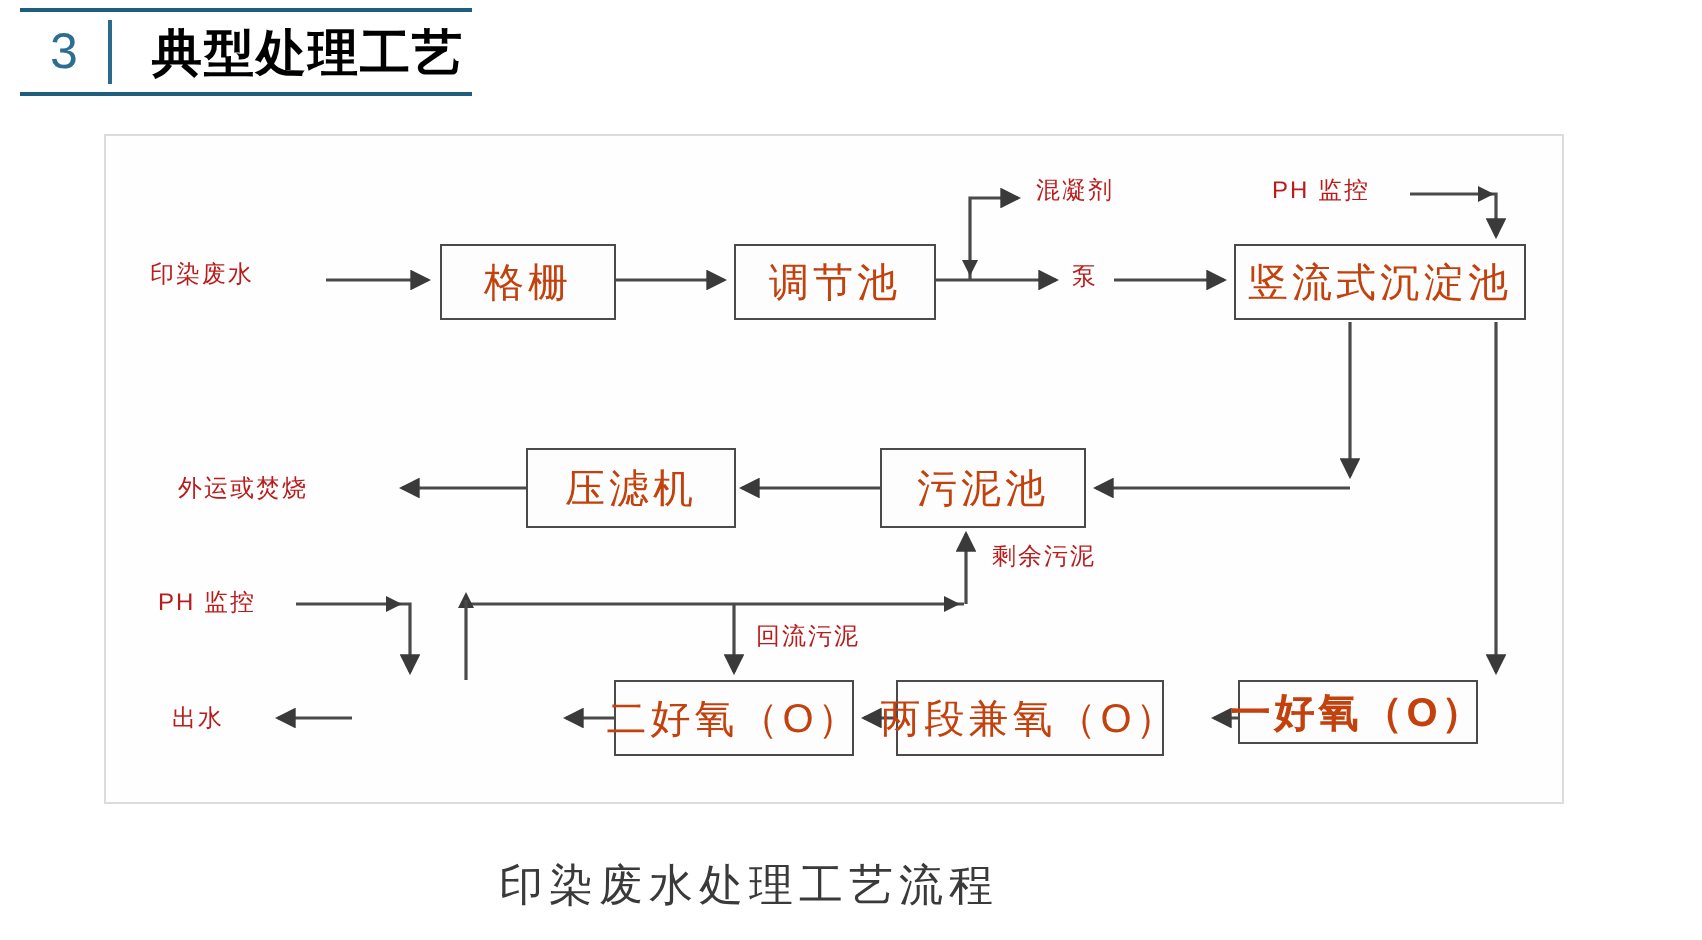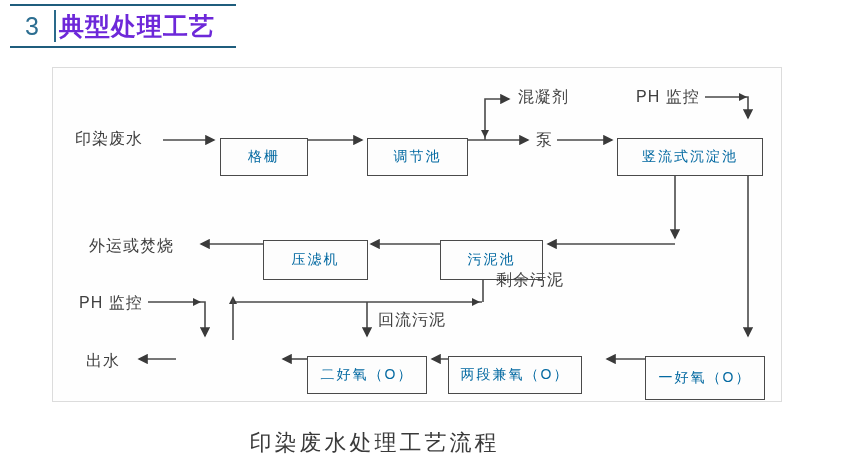--- a/index.html
+++ b/index.html
@@ -5,34 +5,34 @@
   html,body{margin:0;padding:0;background:#ffffff;}
   #page{position:relative;width:851px;height:470px;background:#ffffff;overflow:hidden;
         font-family:"Liberation Sans", sans-serif;}
 
   
   .header{position:absolute;left:10px;top:4px;width:226px;height:44px;
           border-top:2px solid #1f5d7d;border-bottom:2px solid #1f5d7d;
           display:flex;align-items:center;box-sizing:border-box;}
   .header-num{width:44px;text-align:center;font-size:25px;color:#2c6e91;line-height:1;}
   .header-divider{width:2px;height:32px;background:#2a6a8a;}
-  .header-title{padding-left:3px;font-size:25px;font-weight:bold;color:#6d28d9;
+  .header-title{padding-left:20px;font-size:25px;font-weight:bold;color:#000000;
                 letter-spacing:1px;white-space:nowrap;}
 
   
   .frame{position:absolute;left:52px;top:67px;width:730px;height:335px;
          border:1px solid #dcdcdc;background:#fefefe;box-sizing:border-box;}
 
   
   .node{position:absolute;box-sizing:border-box;border:1.6px solid #4a4a4a;background:#fdfdfd;
         display:flex;align-items:center;justify-content:center;
-        font-size:14px;color:#0369a1;letter-spacing:2px;white-space:nowrap;z-index:3;margin-top:16px;}
+        font-size:20px;color:#c2410c;letter-spacing:2px;white-space:nowrap;z-index:3;}
 
   
-  .lbl{position:absolute;font-size:16px;color:#404040;letter-spacing:1px;white-space:nowrap;z-index:3;}
+  .lbl{position:absolute;font-size:12px;color:#b91c1c;letter-spacing:1px;white-space:nowrap;z-index:3;}
 
   
   svg.lines{position:absolute;left:0;top:0;z-index:2;}
 
   
   .caption{position:absolute;left:0;top:428px;width:749px;text-align:center;
            font-size:22px;color:#3a3a3a;letter-spacing:3px;}
 </style>
 </head>
 <body>
@@ -87,21 +87,21 @@
     </g>
   </svg>
 
   <div class="node" style="left:220px;top:122px;width:88px;height:38px;">格栅</div>
   <div class="node" style="left:367px;top:122px;width:101px;height:38px;">调节池</div>
   <div class="node" style="left:617px;top:122px;width:146px;height:38px;">竖流式沉淀池</div>
   <div class="node" style="left:263px;top:224px;width:105px;height:40px;">压滤机</div>
   <div class="node" style="left:440px;top:224px;width:103px;height:40px;">污泥池</div>
   <div class="node" style="left:307px;top:340px;width:120px;height:38px;">二好氧（O）</div>
   <div class="node" style="left:448px;top:340px;width:134px;height:38px;">两段兼氧（O）</div>
-  <div class="node" style="left:645px;top:340px;width:120px;height:44px;">一好氧（O）</div>
+  <div class="node" style="left:619px;top:340px;width:120px;height:32px;font-weight:bold;">一好氧（O）</div>
 
   <div class="lbl" style="left:75px;top:129px;">印染废水</div>
   <div class="lbl" style="left:518px;top:87px;">混凝剂</div>
   <div class="lbl" style="left:536px;top:130px;">泵</div>
   <div class="lbl" style="left:636px;top:87px;">PH 监控</div>
   <div class="lbl" style="left:89px;top:236px;">外运或焚烧</div>
   <div class="lbl" style="left:496px;top:270px;">剩余污泥</div>
   <div class="lbl" style="left:378px;top:310px;text-align:center;">回流污泥</div>
   <div class="lbl" style="left:79px;top:293px;">PH 监控</div>
   <div class="lbl" style="left:86px;top:351px;">出水</div>

